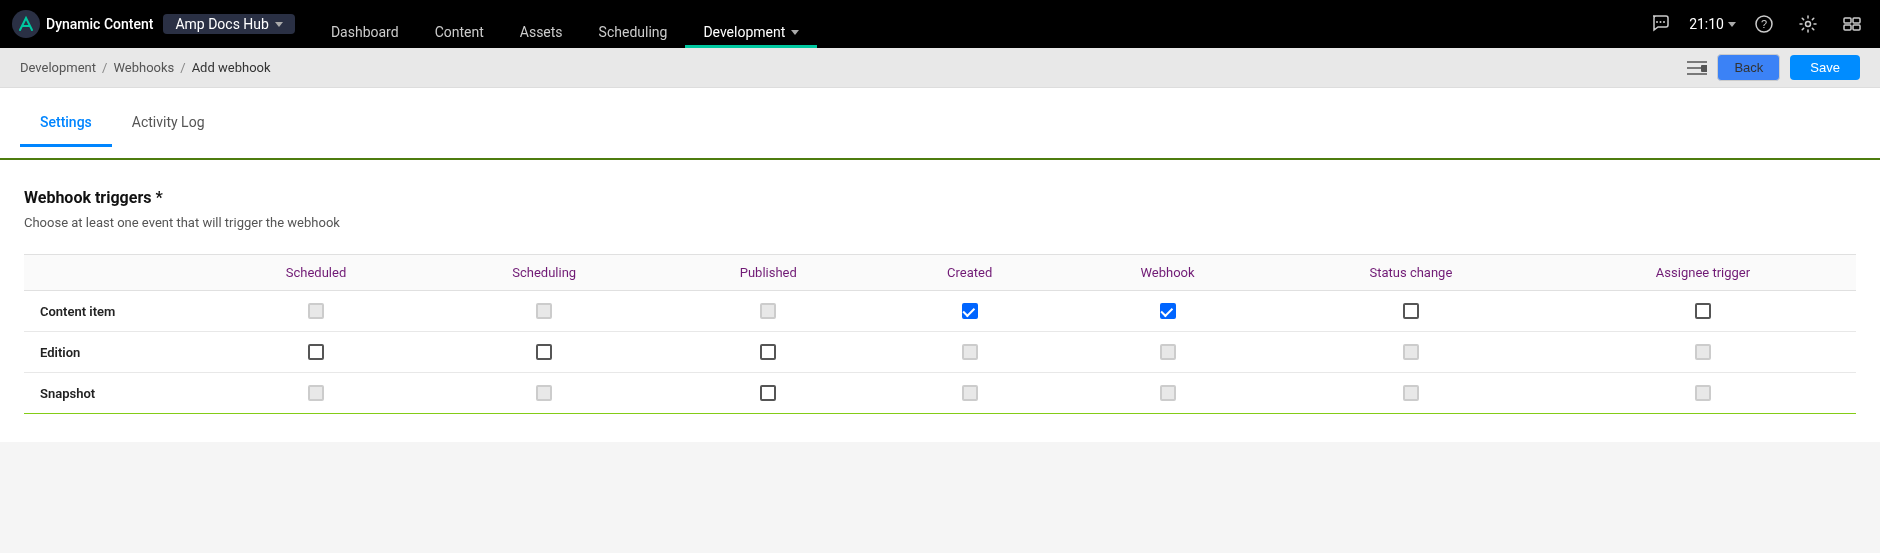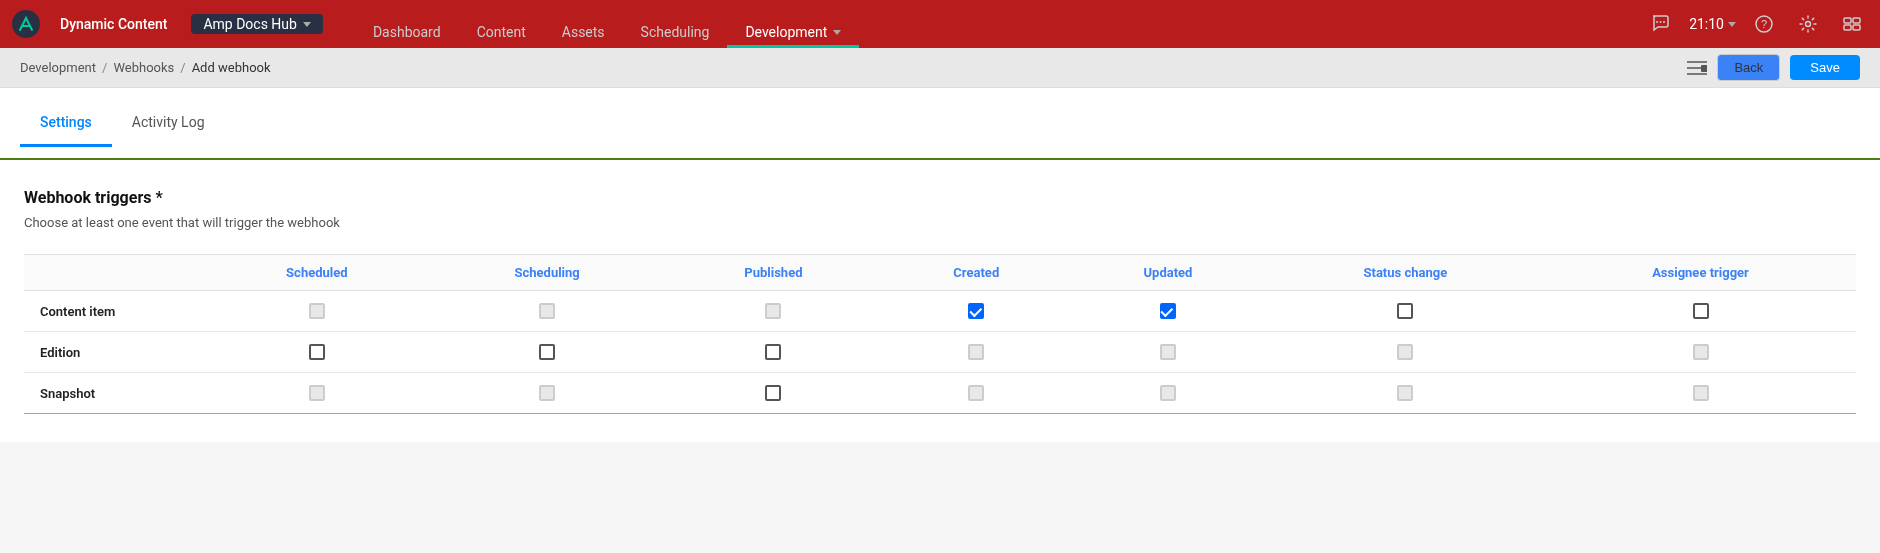--- a/index.html
+++ b/index.html
@@ -2,25 +2,25 @@
 <html><head>
   <meta charset="utf-8">
   <style>
     * { box-sizing: border-box; margin: 0; padding: 0; }
     body { font-family: -apple-system, BlinkMacSystemFont, 'Segoe UI', Roboto, sans-serif; background: #f5f5f5; font-size: 14px; }
 
     
     .top-nav {
       display: flex;
       align-items: center;
-      background: #b91c1c;
+      background: #000000;
       color: #fff;
       height: 48px;
       padding: 0 12px;
-      gap: 16px;
+      gap: 2px;
       position: relative;
     }
     .nav-logo {
       display: flex;
       align-items: center;
       gap: 8px;
       margin-right: 4px;
     }
     .nav-logo-icon {
       width: 28px;
@@ -211,22 +211,22 @@
       border-collapse: collapse;
       font-size: 13px;
     }
     .webhook-table thead tr {
       border-bottom: 1px solid #e0e0e0;
       border-top: 1px solid #e0e0e0;
     }
     .webhook-table th {
       padding: 10px 16px;
       text-align: center;
-      font-weight: 700;
-      color: #3b82f6;
+      font-weight: 400;
+      color: #701a75;
       background: #fafafa;
     }
     .webhook-table th:first-child {
       text-align: left;
     }
     .webhook-table tbody tr {
       border-bottom: 1px solid #e8e8e8;
     }
     .webhook-table tbody tr:last-child {
       border-bottom: 1px solid #84cc16;
@@ -403,21 +403,21 @@
   <div class="section-subtitle">Choose at least one event that will trigger the webhook</div>
 
   <table class="webhook-table">
     <thead>
       <tr>
         <th class="row-label-cell"></th>
         <th>Scheduled</th>
         <th>Scheduling</th>
         <th>Published</th>
         <th>Created</th>
-        <th>Updated</th>
+        <th>Webhook</th>
         <th>Status change</th>
         <th>Assignee trigger</th>
       </tr>
     </thead>
     <tbody>
 
       <tr>
         <td>Content item</td>
         <td>
           <div class="cb-wrapper">

